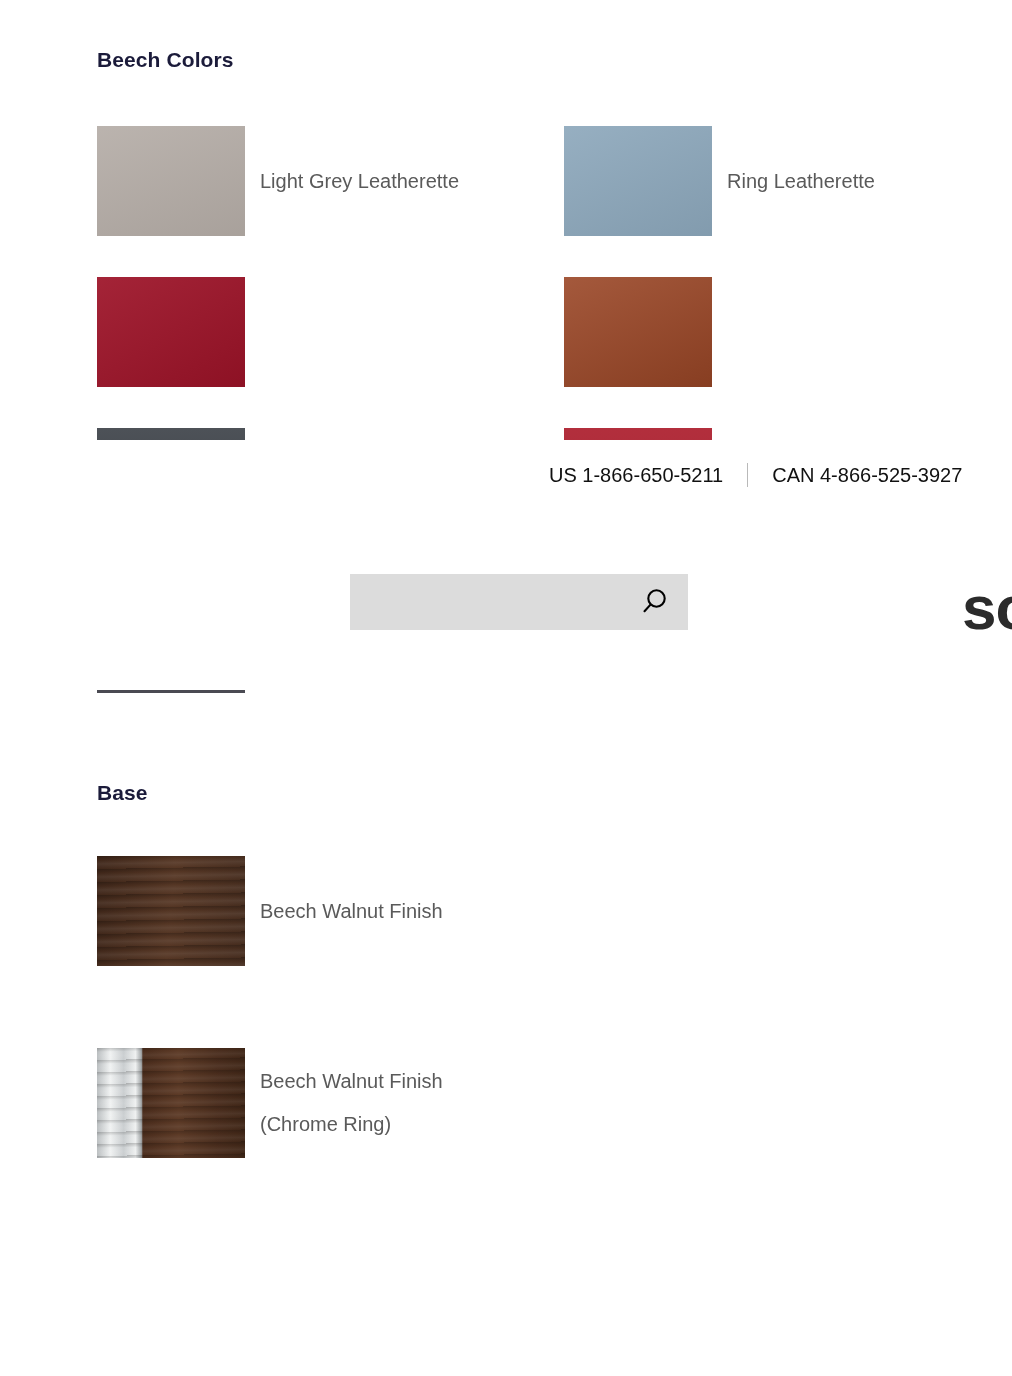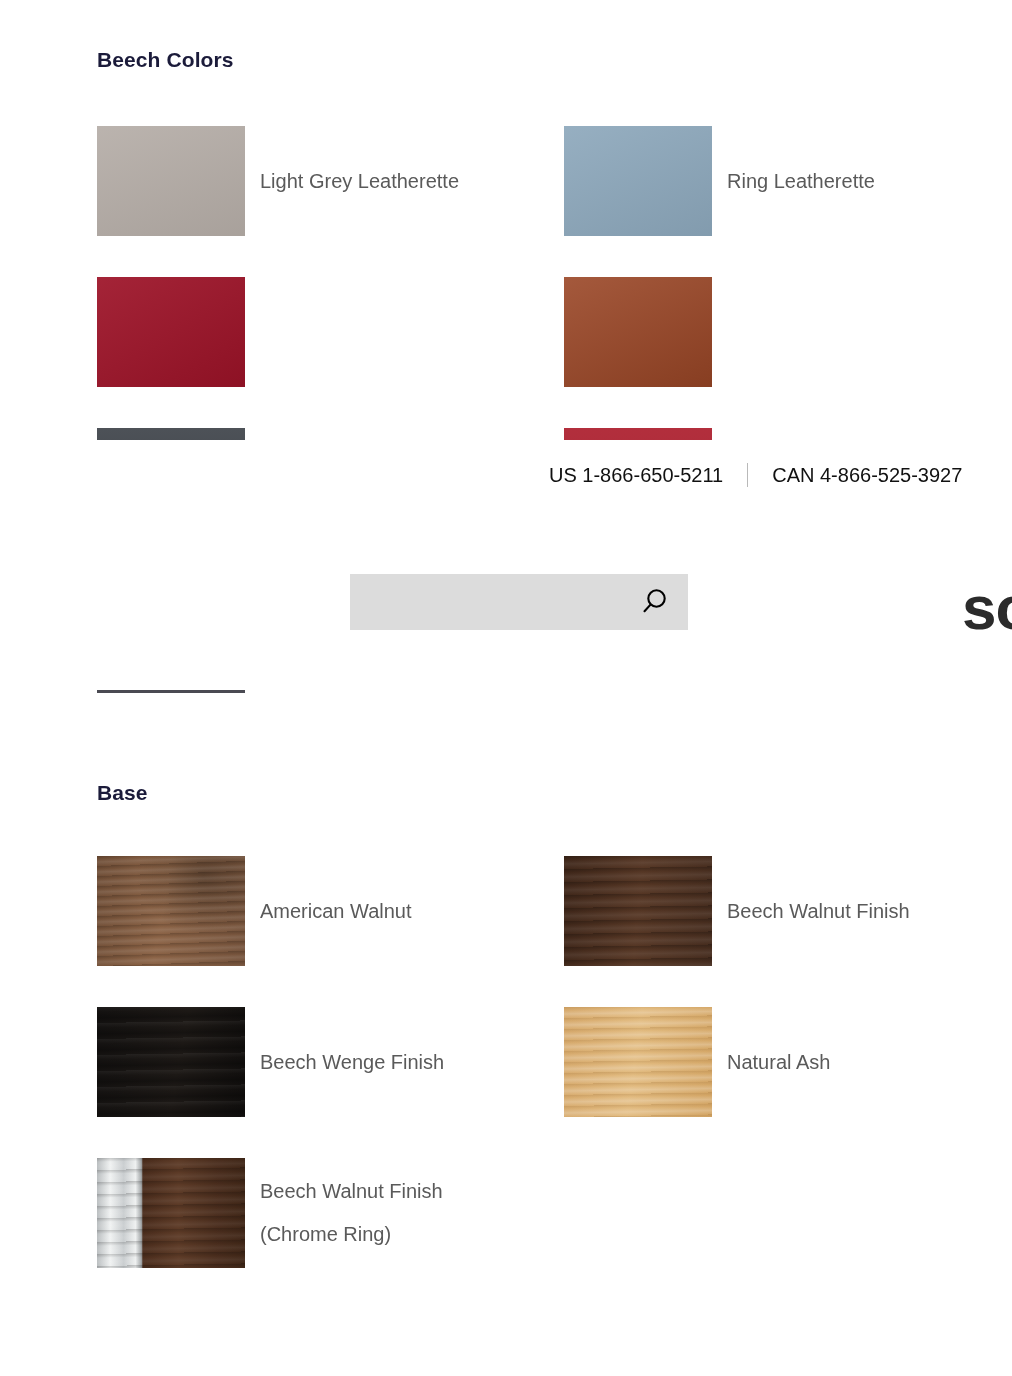--- a/index.html
+++ b/index.html
@@ -292,41 +292,27 @@
   <div class="edge-word">so</div>
 
   <div class="short-rule"></div>
 
   <div class="section-heading" id="base-heading">Base</div>
 
   <div class="swatch-grid" id="base-grid">
 
     <div class="swatch-row">
       <div class="swatch-cell">
-        <div class="swatch-chip tex-amwalnut"></div>
-        <div class="swatch-label">American Walnut</div>
-      </div>
-      <div class="swatch-cell">
         <div class="swatch-chip tex-beechwalnut"></div>
         <div class="swatch-label">Beech Walnut Finish</div>
       </div>
     </div>
 
     <div class="row-gap"></div>
 
-    <div class="swatch-row">
-      <div class="swatch-cell">
-        <div class="swatch-chip tex-wenge"></div>
-        <div class="swatch-label">Beech Wenge Finish</div>
-      </div>
-      <div class="swatch-cell">
-        <div class="swatch-chip tex-ash"></div>
-        <div class="swatch-label">Natural Ash</div>
-      </div>
-    </div>
 
     <div class="row-gap"></div>
 
     <div class="swatch-row">
       <div class="swatch-cell">
         <div class="swatch-chip tex-chromering"></div>
         <div class="swatch-label">Beech Walnut Finish
 (Chrome Ring)</div>
       </div>
       <div class="swatch-cell"></div>

